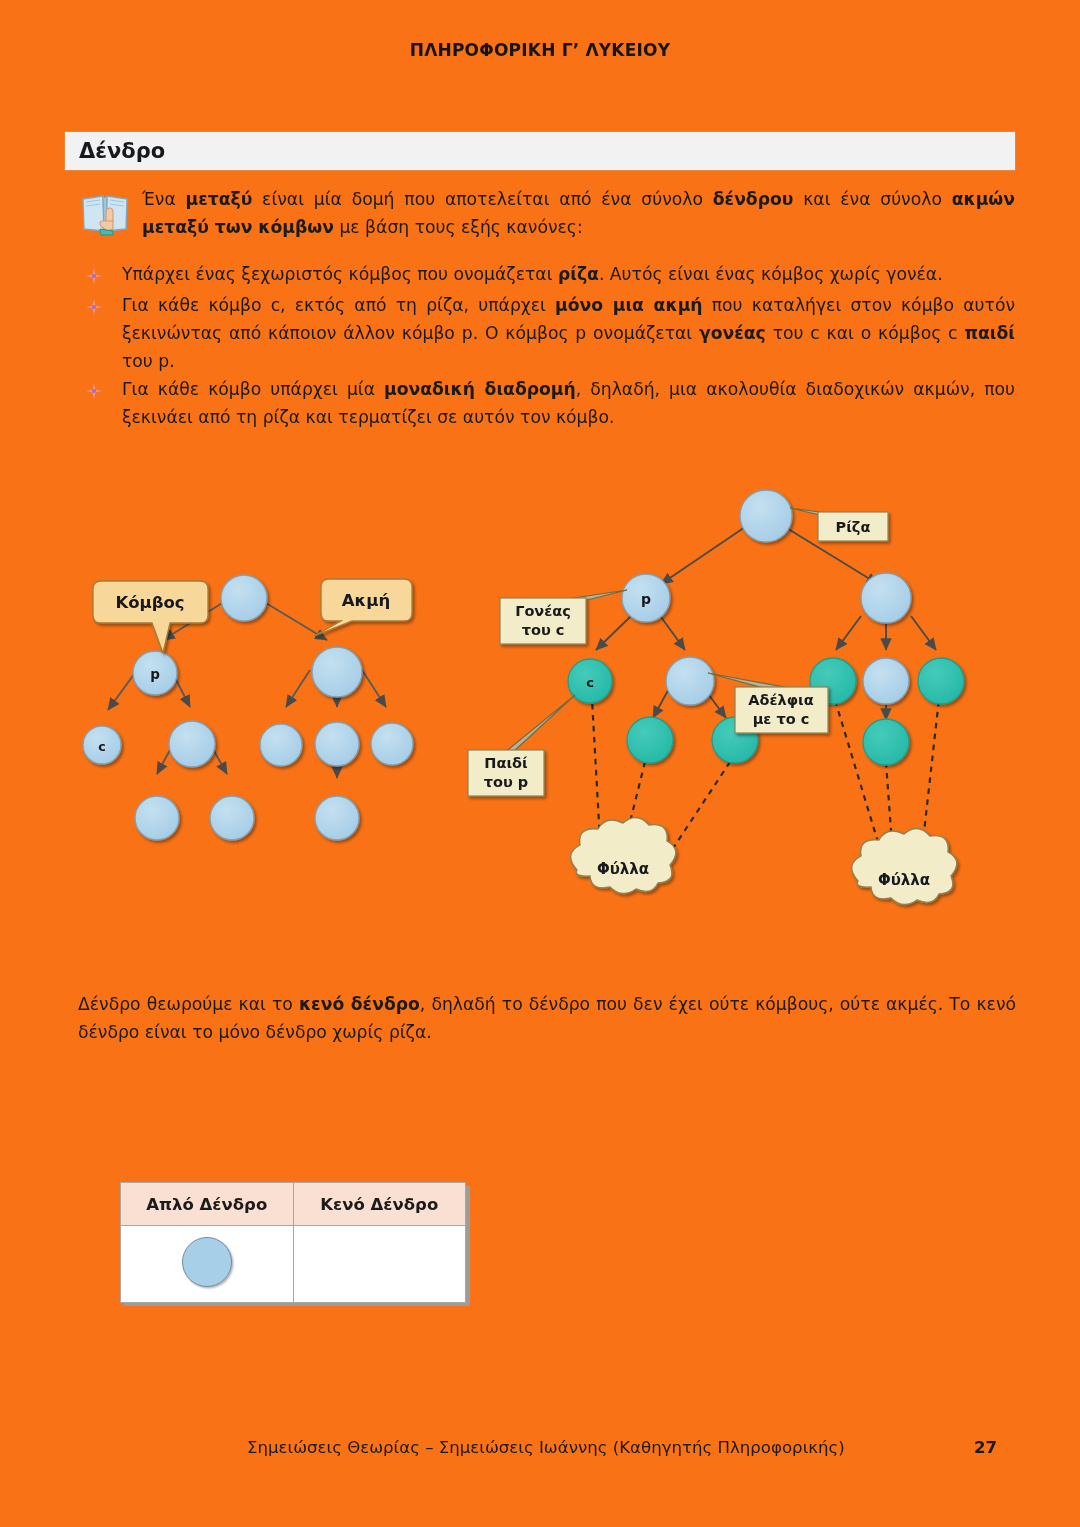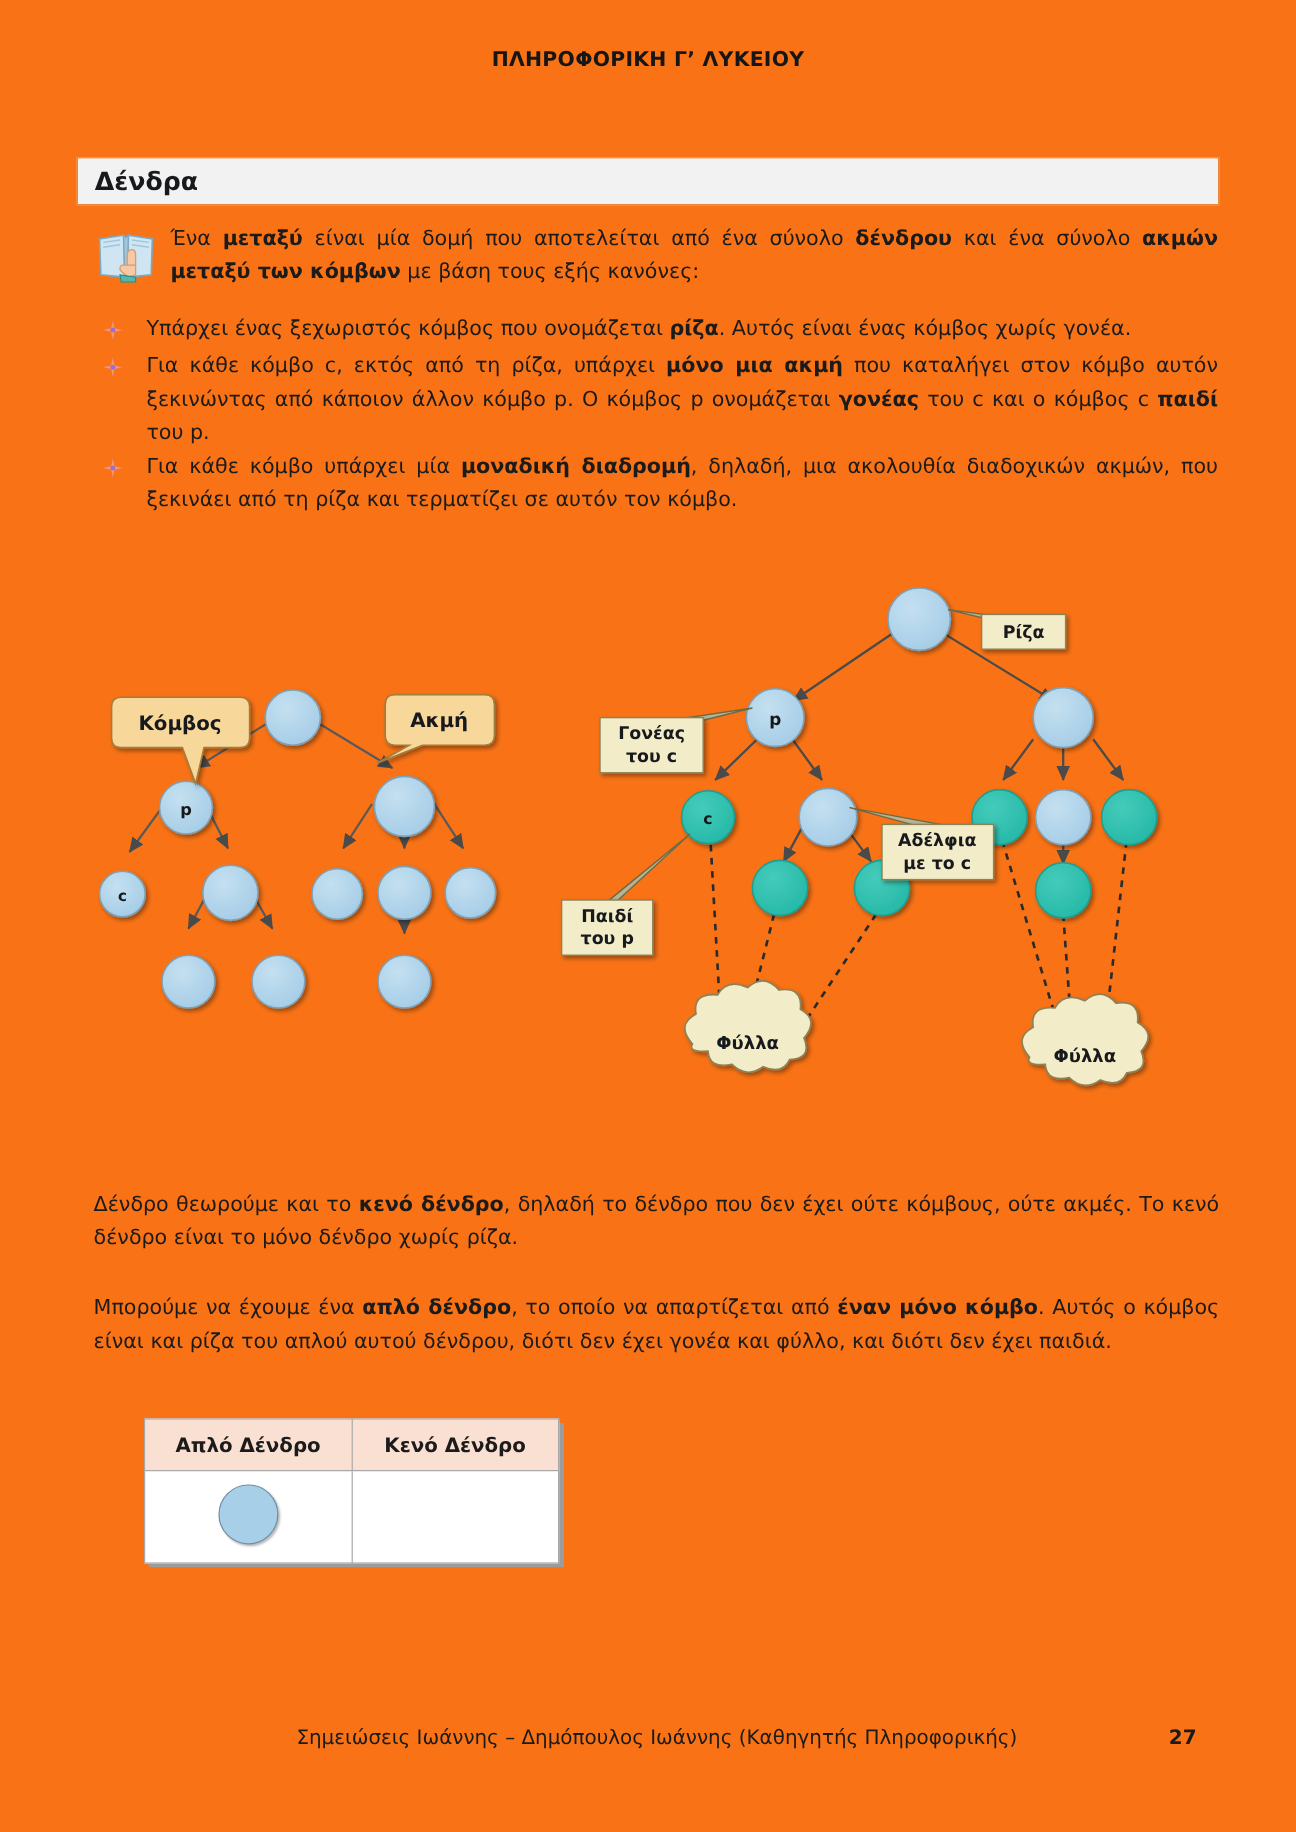--- a/index.html
+++ b/index.html
@@ -105,21 +105,21 @@
   .figure svg{display:block;}
 </style>
 </head>
 <body>
 
 <div class="page">
 
   <div class="runhead">ΠΛΗΡΟΦΟΡΙΚΗ Γ’ ΛΥΚΕΙΟΥ</div>
 
   <div class="sec-box">
-    <div class="sec-title">Δένδρα</div>
+    <div class="sec-title">Δένδρο</div>
   </div>
 
   <div class="bookicon">
     <svg width="50" height="46" viewBox="0 0 50 46">
       <path d="M3 8 L23 5 L24 40 L4 38 Z" fill="#cfe6f2" stroke="#7fa8c0" stroke-width="1.4"></path>
       <path d="M47 8 L27 5 L26 40 L46 38 Z" fill="#cfe6f2" stroke="#7fa8c0" stroke-width="1.4"></path>
       <path d="M23 5 L25 7 L27 5 L26 40 L24 40 Z" fill="#9fc6dc" stroke="#7fa8c0" stroke-width="1"></path>
       <path d="M6 11 L20 9" stroke="#9fc6dc" stroke-width="1.2"></path>
       <path d="M6 15 L20 13" stroke="#9fc6dc" stroke-width="1.2"></path>
       <path d="M30 9 L44 11" stroke="#9fc6dc" stroke-width="1.2"></path>
@@ -303,36 +303,35 @@
                    q20,-3 18,16 q16,9 3,24 q7,17 -12,18 q-6,13 -22,6
                    q-14,10 -26,-2 q-19,4 -20,-11 q-17,1 -13,-6 z" fill="#f3ecc8" stroke="#8a8257" stroke-width="1.4"></path>
         </g>
         <text x="623" y="404" text-anchor="middle" font-size="15" font-weight="bold" fill="#17191c" font-family="DejaVu Sans, sans-serif">Φύλλα</text>
         <text x="904" y="415" text-anchor="middle" font-size="15" font-weight="bold" fill="#17191c" font-family="DejaVu Sans, sans-serif">Φύλλα</text>
       </g>
     </svg>
   </div>
 
   <div class="txt p1">Δένδρο θεωρούμε και το <b>κενό δένδρο</b>, δηλαδή το δένδρο που δεν έχει ούτε κόμβους, ούτε ακμές. Το κενό δένδρο είναι το μόνο δένδρο χωρίς ρίζα.</div>
-  <div class="txt p2">Μπορούμε να έχουμε ένα <b>απλό δένδρο</b>, το οποίο να απαρτίζεται από <b>έναν μόνο κόμβο</b>. Αυτός ο κόμβος είναι και ρίζα του απλού αυτού δένδρου, διότι δεν έχει γονέα και φύλλο, και διότι δεν έχει παιδιά.</div>
 
   <div class="tbl-shadow"></div>
   <table class="tbl">
     <tbody>
         <tr>
       <th>Απλό Δένδρο</th>
       <th>Κενό Δένδρο</th>
     </tr>
     <tr>
       <td>
         <span class="tbl-circle"></span>
       </td>
       <td></td>
     </tr>
   </tbody>
     </table>
 
   <div class="footer">
-    <span class="f-txt">Σημειώσεις Ιωάννης – Δημόπουλος Ιωάννης (Καθηγητής Πληροφορικής)</span>
+    <span class="f-txt">Σημειώσεις Θεωρίας – Σημειώσεις Ιωάννης (Καθηγητής Πληροφορικής)</span>
     <span class="f-num">27</span>
   </div>
 
 </div>
 
 </body></html>

